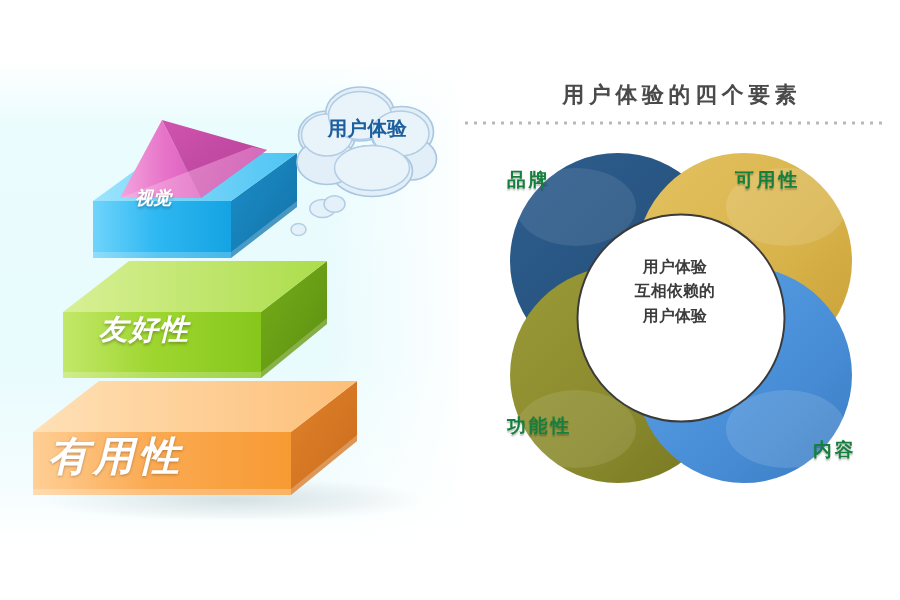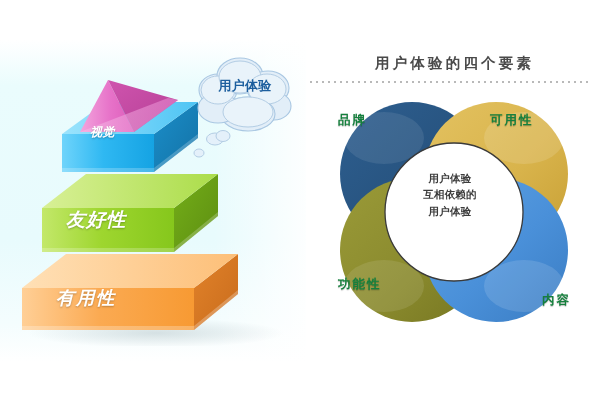--- a/index.html
+++ b/index.html
@@ -30,21 +30,21 @@
   #pyramid svg{display:block;}
   .pyr-label{
     position:absolute;color:#ffffff;font-weight:bold;font-style:italic;
     text-shadow:0 1px 2px rgba(0,0,0,.28);
     white-space:nowrap;letter-spacing:.06em;
     pointer-events:none;
   }
   #lbl-visual{left:90px;top:124px;font-size:12px;letter-spacing:.02em;}
   #lbl-friendly{left:66px;top:163px;font-size:19px;margin-top:44px;}
   #lbl-usable{left:52px;top:225px;font-size:22px;letter-spacing:.10em;}
-  #lbl-useful{left:32px;top:286px;font-size:18px;letter-spacing:.12em;margin-left:24px;}
+  #lbl-useful{left:32px;top:286px;font-size:27px;letter-spacing:.12em;}
 
   
   #bubble{position:absolute;left:188px;top:52px;width:110px;height:112px;}
   #bubble-text{
     position:absolute;left:206px;top:77px;width:78px;text-align:center;
     font-size:13px;font-weight:bold;color:#1d5f9e;letter-spacing:.02em;
     pointer-events:none;
   }
 
   

